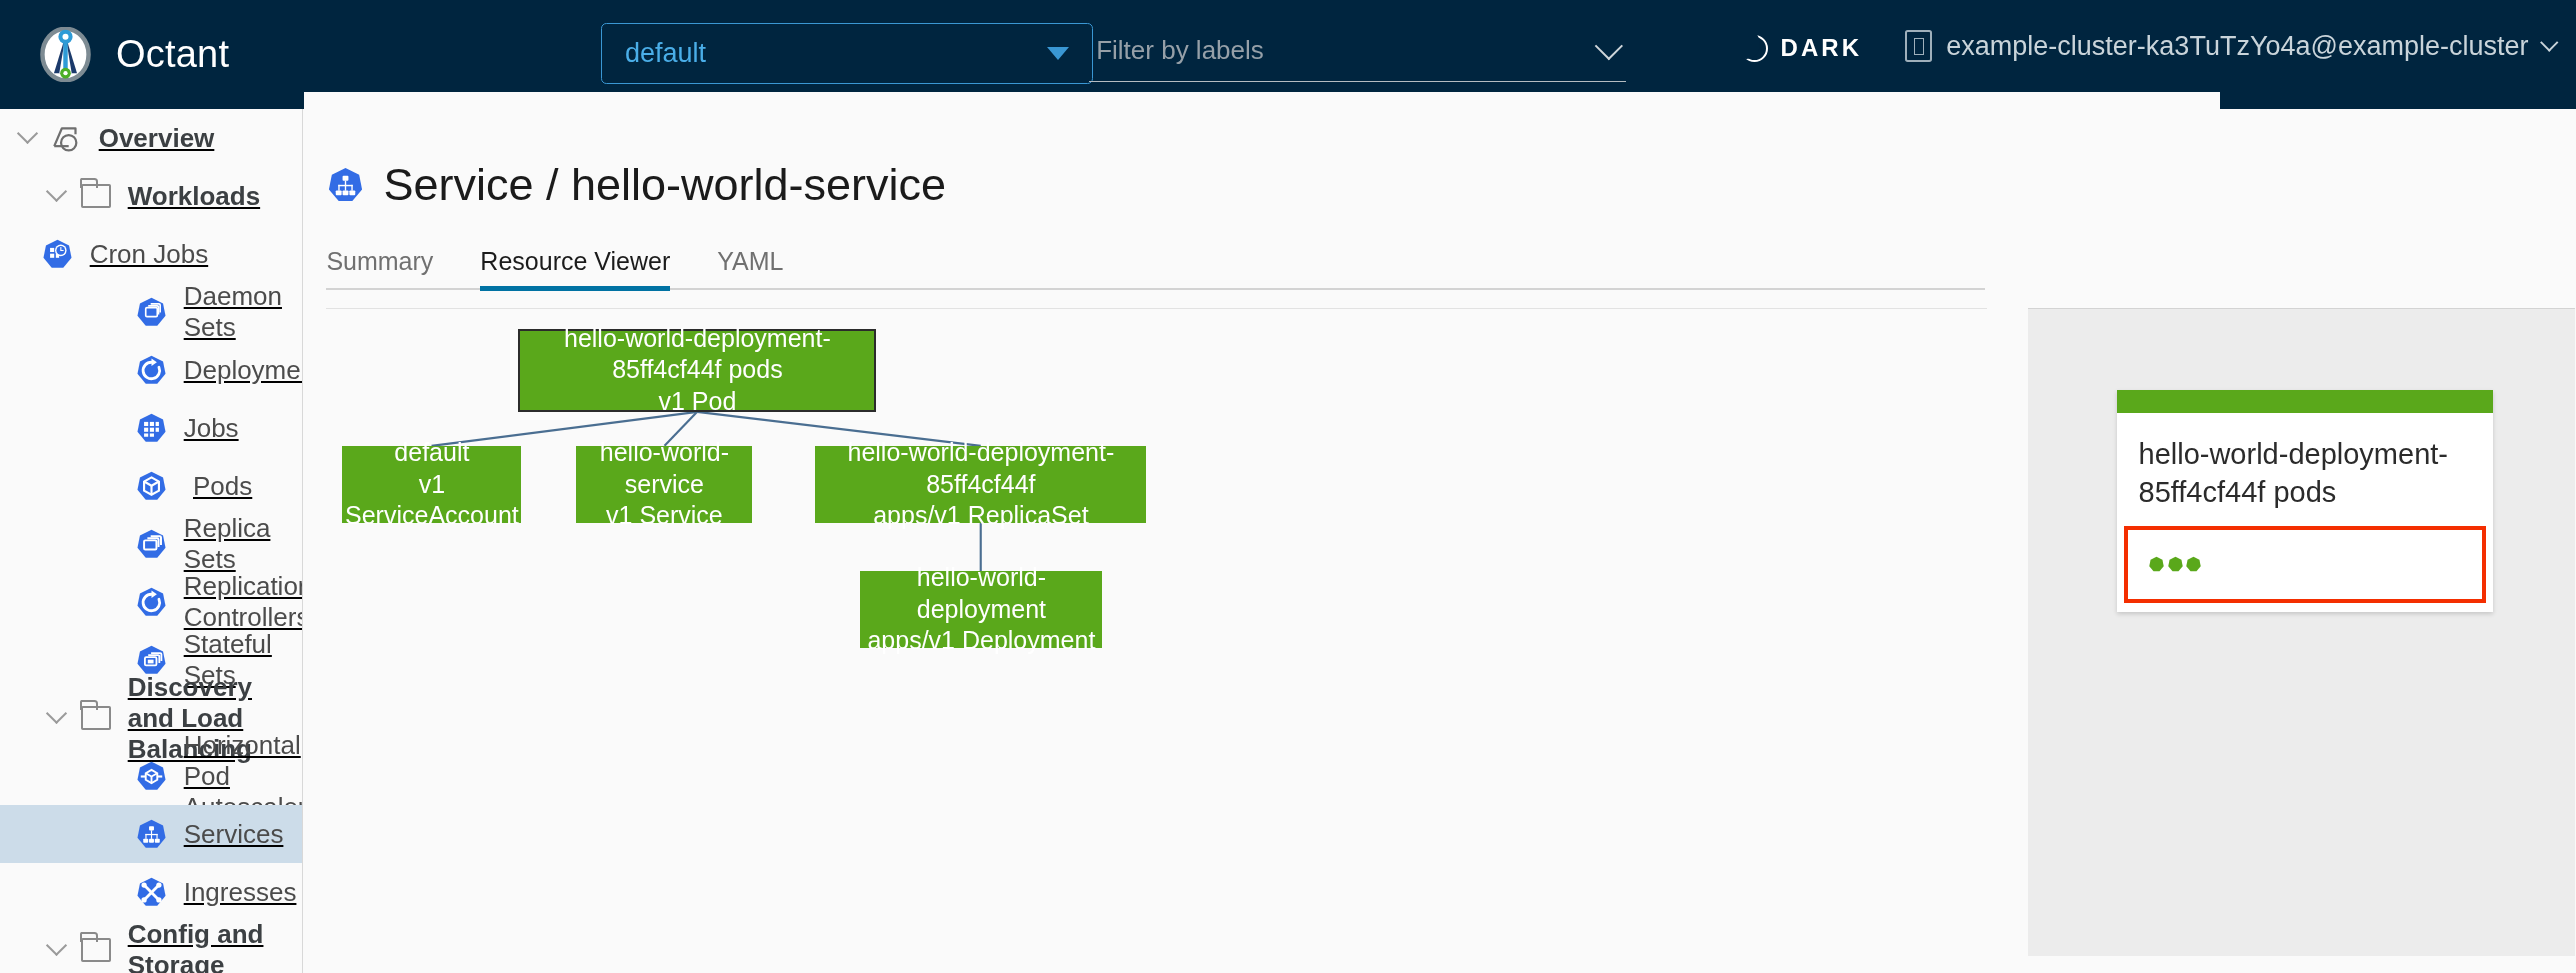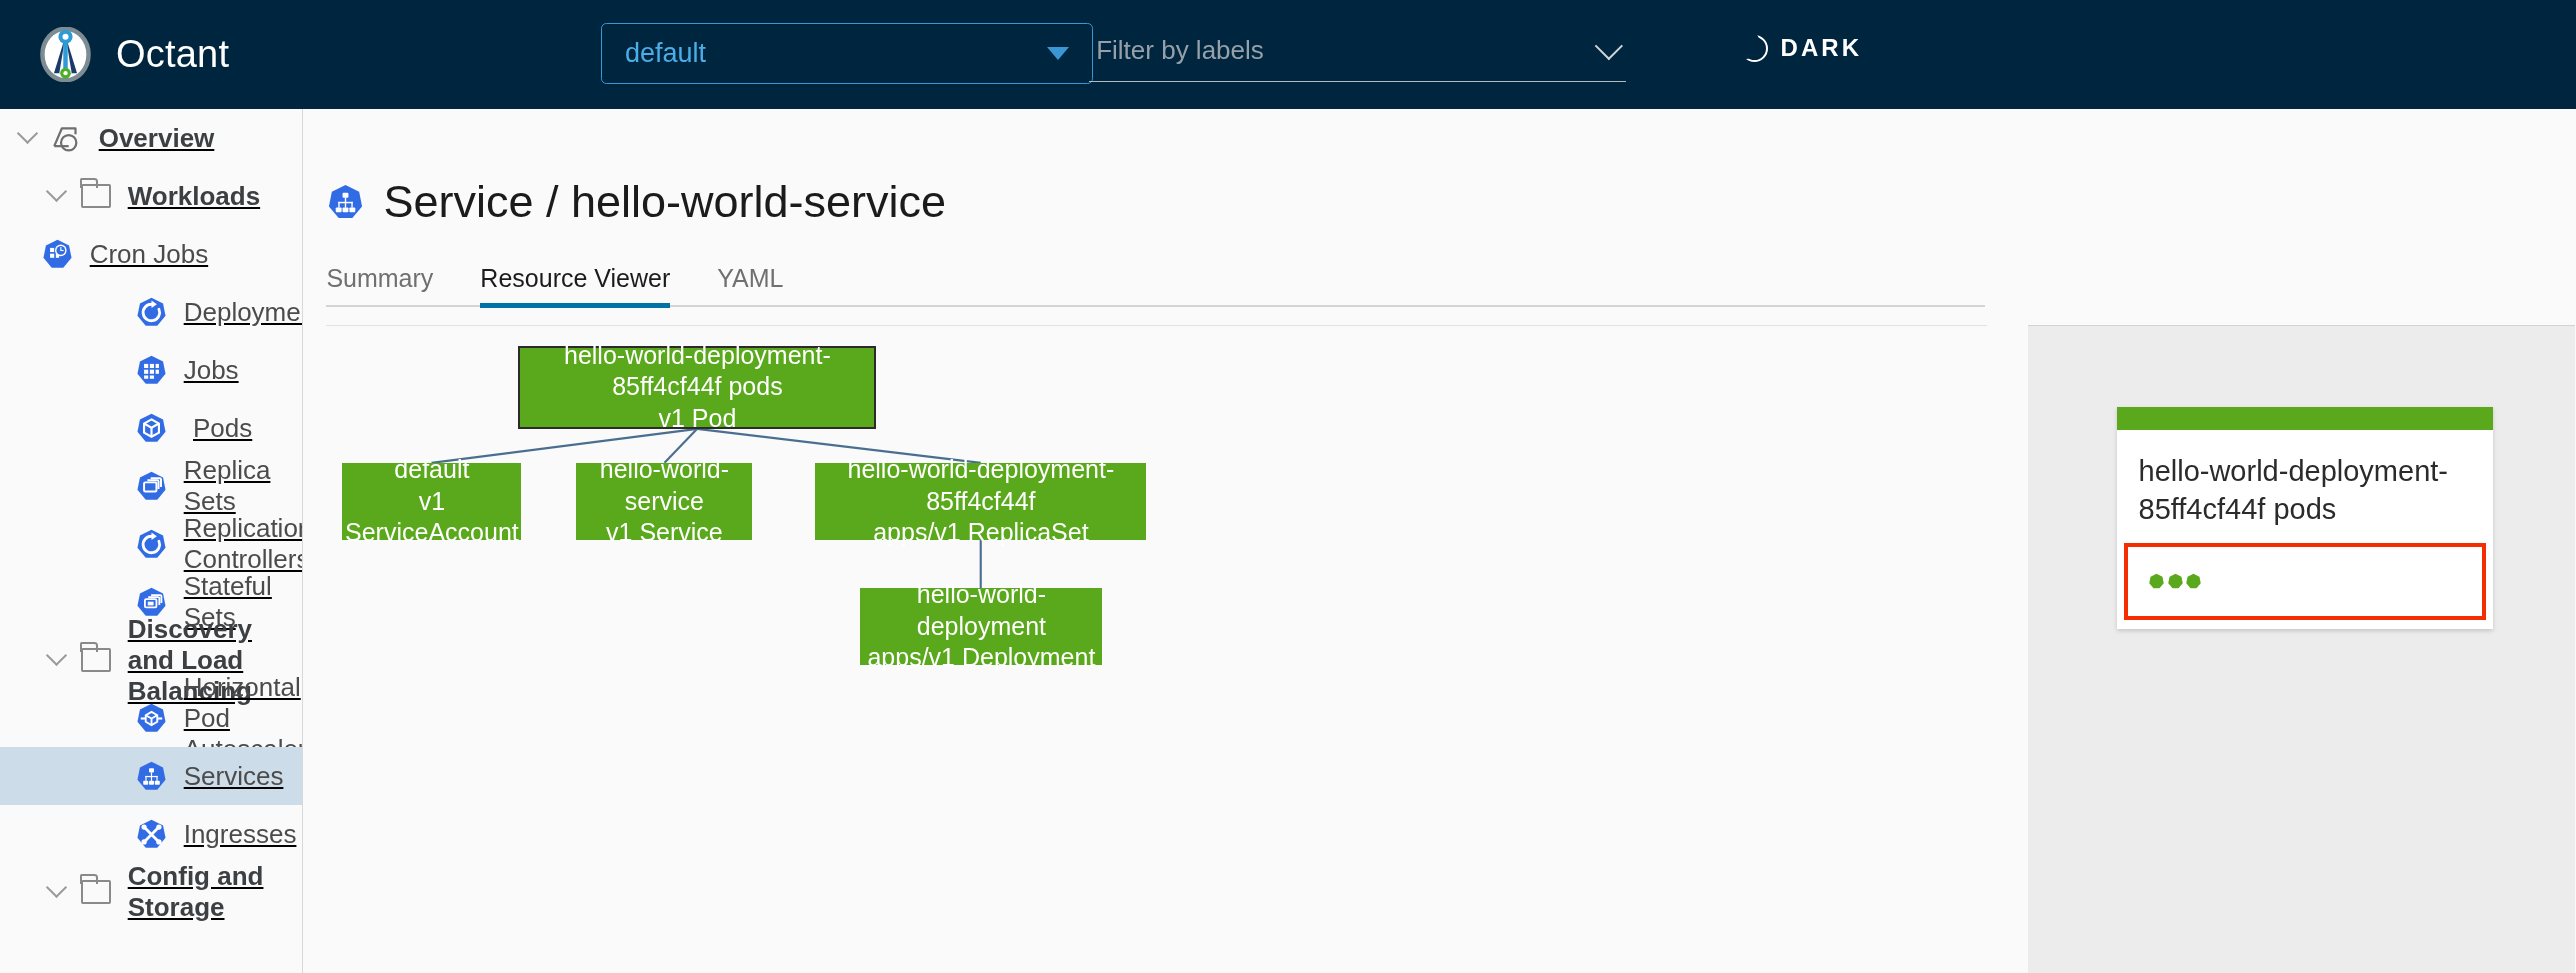--- a/index.html
+++ b/index.html
@@ -141,21 +141,21 @@
 
   
   .k8s {
     width: 33px; height: 33px;
     position: relative; flex: 0 0 auto;
   }
   .k8s svg { width: 33px; height: 33px; display: block; }
 
   
   .main {
-    position: absolute; left: 304px; top: 109px;
+    position: absolute; left: 304px; top: 92px;
     width: 1916px; height: 864px;
     background: #fafafa;
   }
   .page-title {
     position: absolute; left: 22.4px; top: 67px;
     display: flex; align-items: center; gap: 18px;
   }
   .page-title .ttl { font-size: 45px; color: #1b1b1b; font-weight: 400; }
   .k8s-big { width: 39px; height: 39px; }
 
@@ -256,20 +256,25 @@
   <div class="labelfilter">
     <span class="ph">Filter by labels</span>
     <span class="chev-down"></span>
   </div>
 
   <div class="darktoggle">
     <span class="moon"></span>
     <span class="lbl">DARK</span>
   </div>
 
+  <div class="cluster">
+    <span class="srv-ic"></span>
+    <span class="nm">example-cluster-ka3TuTzYo4a@example-cluster</span>
+    <span class="mini-chev"></span>
+  </div>
 </div>
 
 <nav class="sidebar" id="sidebar">
     <div class="nav-row" style="padding-left: 9px;">
       <span class="caret-wrap">
         <span class="caret"></span>
       </span>
       <span class="nav-ic" style="width: 43px;">
         <svg class="ov-svg" viewBox="0 0 40 34">
           <path d="M5 26 L14 5 L30 5 L30 12" fill="none" stroke="#6f6f6f" stroke-width="2.6" stroke-linejoin="round"></path>
@@ -300,20 +305,36 @@
               <rect x="18" y="19" width="4" height="5"></rect>
               <circle cx="24" cy="15" r="7" fill="#ffffff"></circle>
               <circle cx="24" cy="15" r="5.3" fill="#326ce5"></circle>
               <rect x="23.4" y="11" width="1.3" height="4.6" fill="#ffffff"></rect>
               <rect x="23.8" y="14.5" width="3.6" height="1.3" fill="#ffffff"></rect>
             </g>
           </svg>
         </span>
       </span>
       <span class="nav-label" style="margin-left: 10.7px;">Cron Jobs</span>
+    </div>
+    <div class="nav-row" style="padding-left: 94px;">
+      <span class="caret-wrap"></span>
+      <span class="nav-ic" style="width: 43px;">
+        <span class="k8s">
+          <svg viewBox="0 0 40 40" width="33" height="33">
+            <polygon points="20,2 34,9 37,24 27,36 13,36 3,24 6,9" fill="#326ce5"></polygon>
+            <g fill="#ffffff">
+              <rect x="13" y="14" width="14" height="11" rx="1.5" fill="none" stroke="#ffffff" stroke-width="2"></rect>
+              <path d="M16 12 h11 a1.5 1.5 0 0 1 1.5 1.5 v9" fill="none" stroke="#ffffff" stroke-width="2"></path>
+              <path d="M19 9.5 h10 a1.5 1.5 0 0 1 1.5 1.5 v9" fill="none" stroke="#ffffff" stroke-width="2"></path>
+            </g>
+          </svg>
+        </span>
+      </span>
+      <span class="nav-label" style="margin-left: 10.7px;">Daemon Sets</span>
     </div>
     <div class="nav-row" style="padding-left: 94px;">
       <span class="caret-wrap"></span>
       <span class="nav-ic" style="width: 43px;">
         <span class="k8s">
           <svg viewBox="0 0 40 40" width="33" height="33">
             <polygon points="20,2 34,9 37,24 27,36 13,36 3,24 6,9" fill="#326ce5"></polygon>
             <g fill="#ffffff">
               <path d="M20 10 a10 10 0 1 0 9 6" fill="none" stroke="#ffffff" stroke-width="3.4" stroke-linecap="round"></path>
               <polygon points="20,5.5 20,14.5 26.5,10" fill="#ffffff"></polygon>

